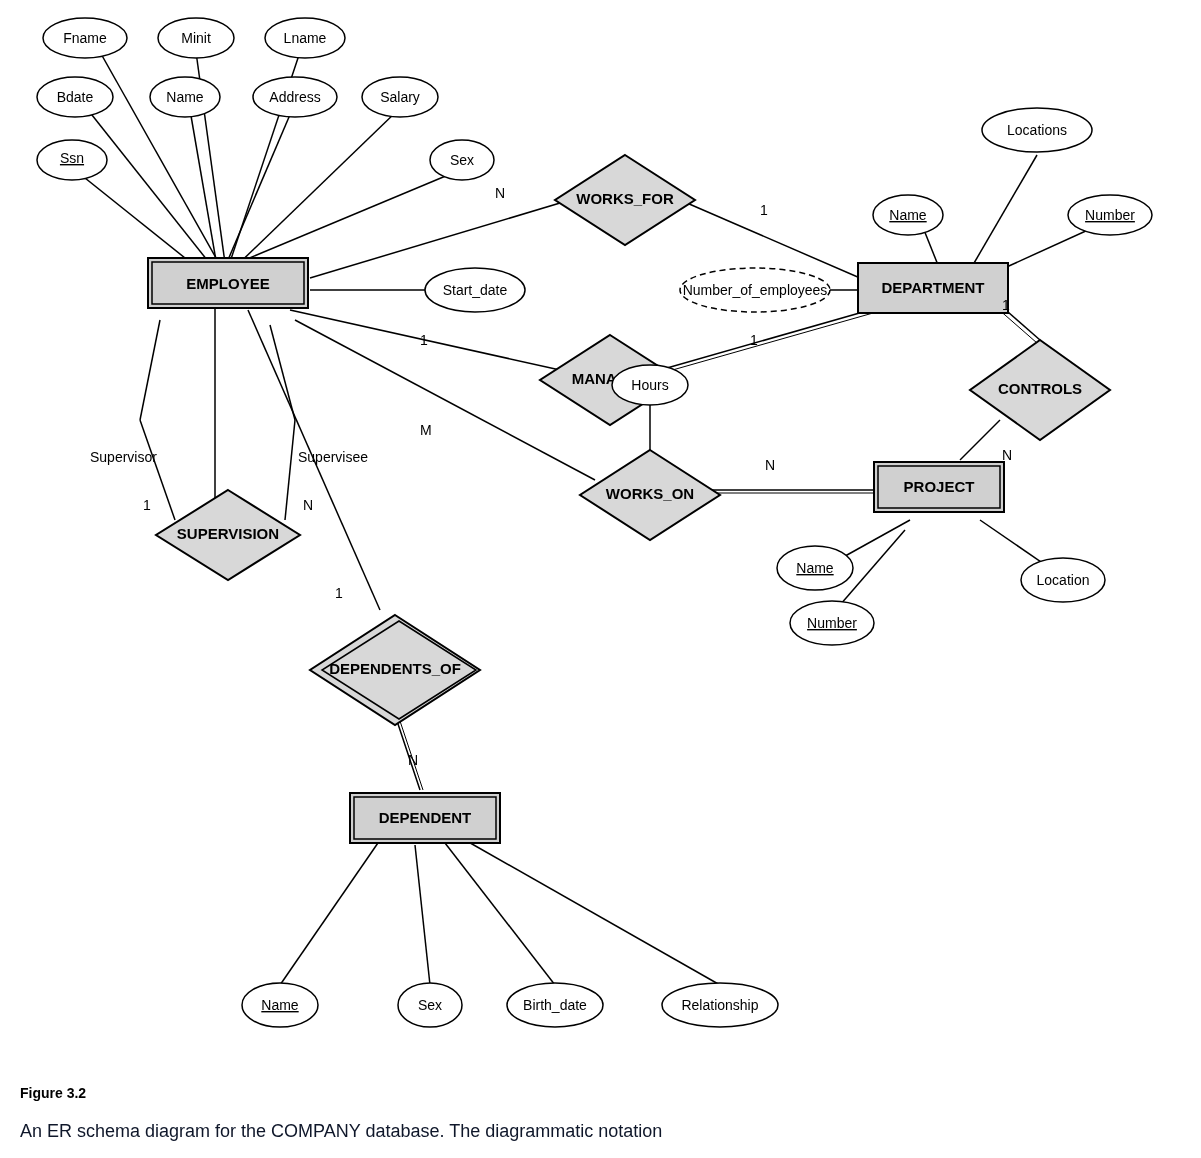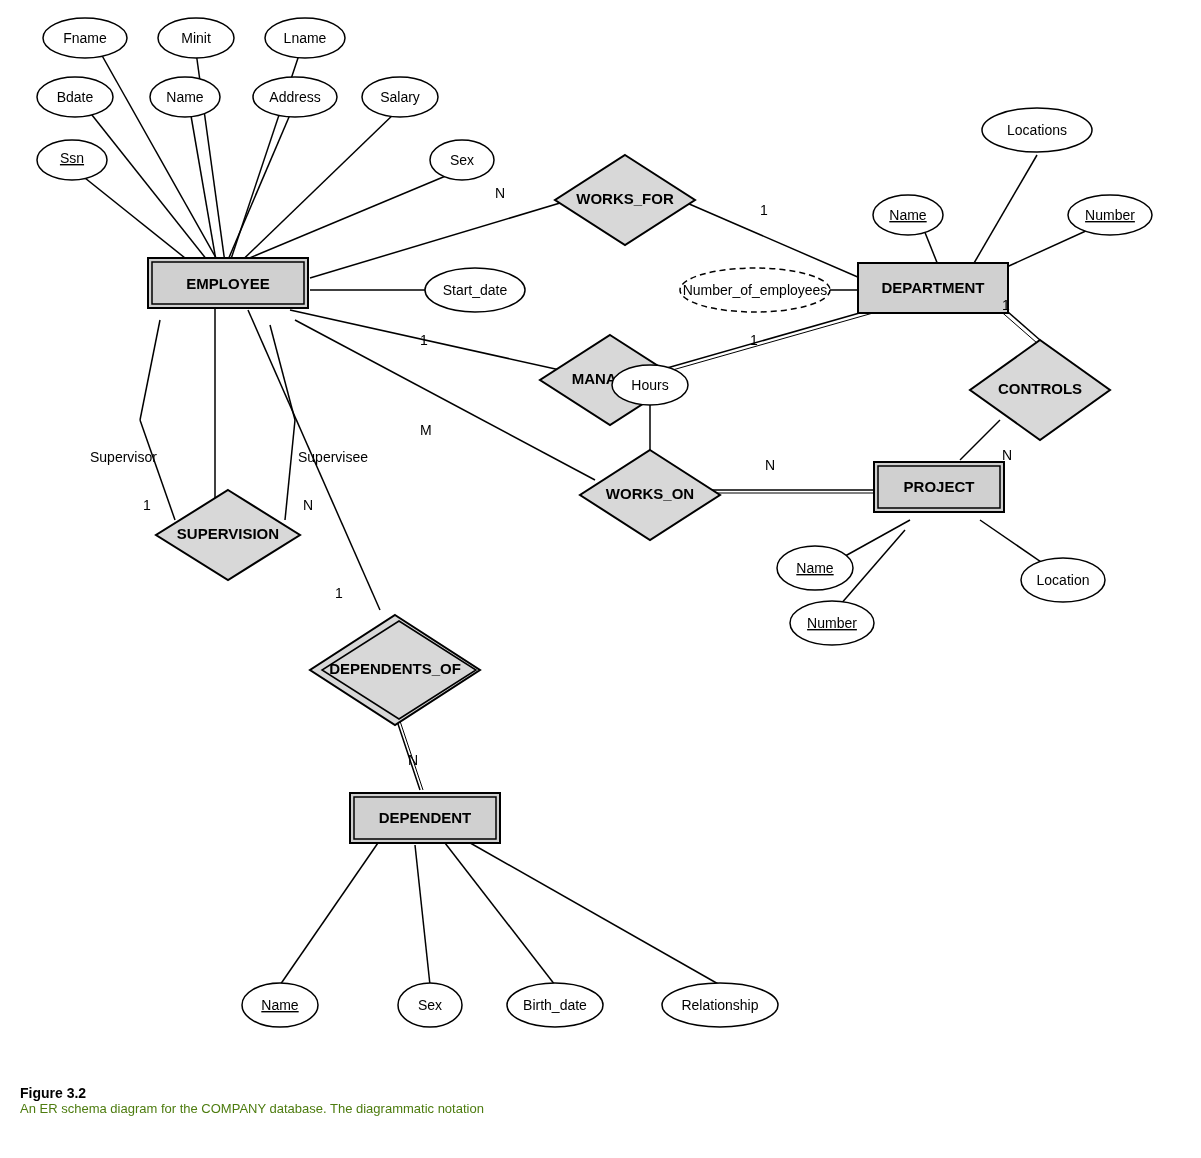--- a/index.html
+++ b/index.html
@@ -1,21 +1,21 @@
 <!DOCTYPE html>
 <html><head>
   <meta charset="utf-8">
   <style>
     * { margin: 0; padding: 0; box-sizing: border-box; }
     body { background: #fff; font-family: Arial, sans-serif; width: 1201px; height: 1158px; overflow: hidden; position: relative; }
     #diagram { position: relative; width: 1201px; height: 1080px; }
     svg { position: absolute; top: 0; left: 0; width: 1201px; height: 1080px; }
     .caption { position: absolute; top: 1085px; left: 20px; font-size: 14px; }
-    .caption-title { font-weight: bold; margin-bottom: 0; }
-    .caption-text { font-size: 13px; color: #4d7c0f; }
+    .caption-title { font-weight: bold; margin-bottom: 20px; }
+    .caption-text { font-size: 18px; color: #0f172a; }
   </style>
 </head>
 <body>
 
 <div id="diagram">
 <svg viewBox="0 0 1201 1080" xmlns="http://www.w3.org/2000/svg">
   <defs>
     <style>
       text { font-family: Arial, sans-serif; font-size: 14px; }
       .entity-rect { fill: #d0d0d0; stroke: #000; stroke-width: 2; }

